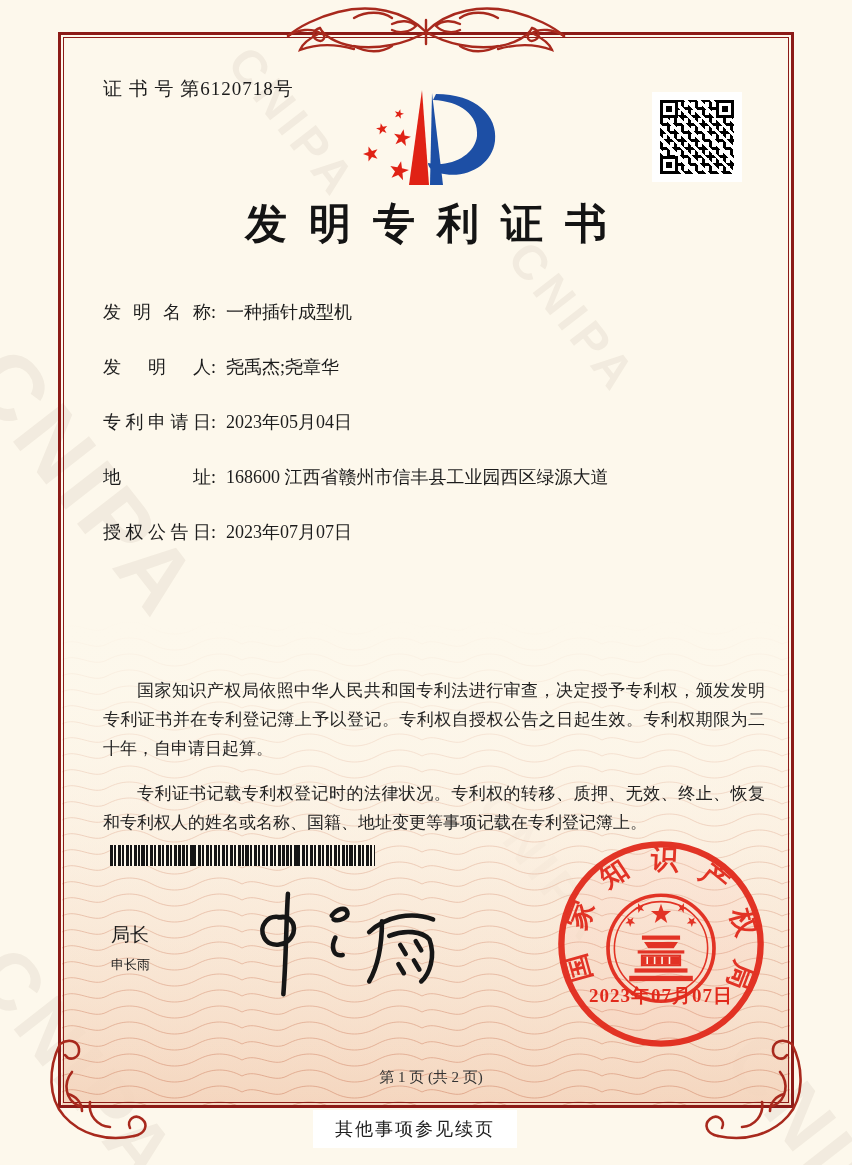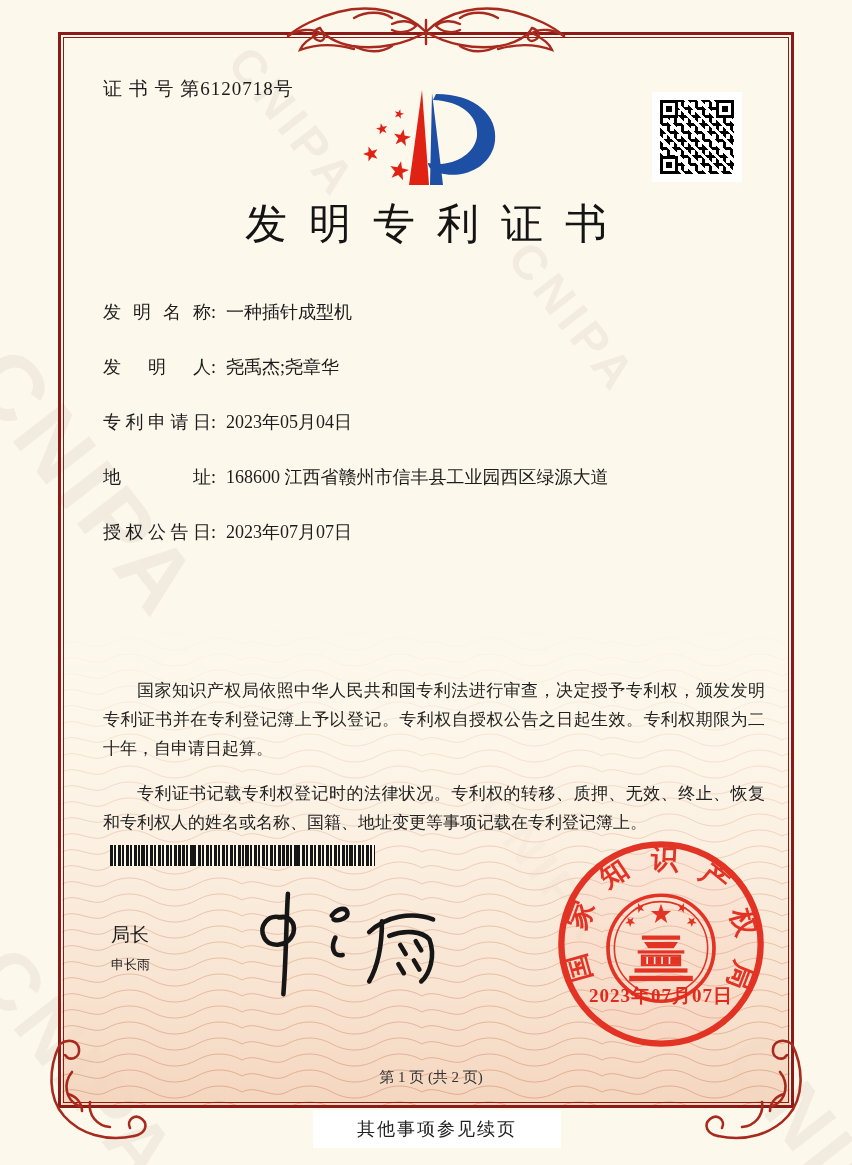--- a/index.html
+++ b/index.html
@@ -25,21 +25,21 @@
   .logo{position:absolute;left:336px;top:84px;}
   .qr{position:absolute;left:652px;top:92px;width:90px;height:90px;background:#fff;padding:8px;}
   .qr-noise{position:relative;width:74px;height:74px;background:
       repeating-linear-gradient(45deg,rgba(255,255,255,0) 0 6px,#fff 6px 9px),
       repeating-linear-gradient(90deg,#000 0 3px,rgba(0,0,0,0) 3px 7px),
       repeating-linear-gradient(0deg,#000 0 3px,rgba(0,0,0,0) 3px 8px);}
   .finder{position:absolute;width:18px;height:18px;background:#fff;border:3px solid #000;}
   .finder::after{content:"";position:absolute;inset:3px;background:#000;}
   .f-tl{left:0;top:0}.f-tr{right:0;top:0}.f-bl{left:0;bottom:0}
 
-  .title{position:absolute;left:0;top:196px;width:100%;text-align:center;font-size:42px;font-weight:normal;
+  .title{position:absolute;left:0;top:196px;width:100%;text-align:center;font-size:42px;font-weight:bold;
          letter-spacing:22px;padding-left:22px;color:#141414;}
 
   .fields{position:absolute;left:103px;top:300px;width:690px;font-size:18px;}
   .frow{position:relative;height:55px;}
   .flabel{display:inline-block;width:108px;text-align:justify;text-align-last:justify;}
   .colon{margin-right:10px;}
   .pair2{position:absolute;left:322px;top:0;}
 
   .paras{position:absolute;left:103px;top:660px;width:662px;font-size:17px;line-height:29px;
          text-align:justify;color:#222;}
@@ -53,21 +53,21 @@
 
   .sig-title{position:absolute;left:111px;top:922px;font-size:19px;text-align:center;}
   .sig-name{position:absolute;left:111px;top:956px;font-size:13px;}
   .sig-svg{position:absolute;left:245px;top:884px;z-index:2;}
 
   .seal{position:absolute;left:555px;top:838px;width:212px;height:212px;z-index:3;opacity:.95;}
   .seal-date{position:absolute;left:561px;top:983px;width:200px;text-align:center;font-size:19px;
              font-weight:bold;color:#e12a1c;z-index:4;letter-spacing:1px;}
 
   .page-info{position:absolute;left:0;top:1068px;width:100%;text-align:center;font-size:15px;color:#333;padding-left:10px;}
-  .cont-box{position:absolute;left:313px;top:1110px;width:248px;height:38px;background:#ffffff;
+  .cont-box{position:absolute;left:313px;top:1110px;width:204px;height:38px;background:#ffffff;
             text-align:center;line-height:38px;font-size:18px;color:#222;z-index:4;letter-spacing:2px;}
 
   .ornament{position:absolute;z-index:3;}
 </style>
 </head>
 <body>
 
 <div class="page">
 
   <div class="wm" style="left:205px;top:95px;font-size:48px;">CNIPA</div>

